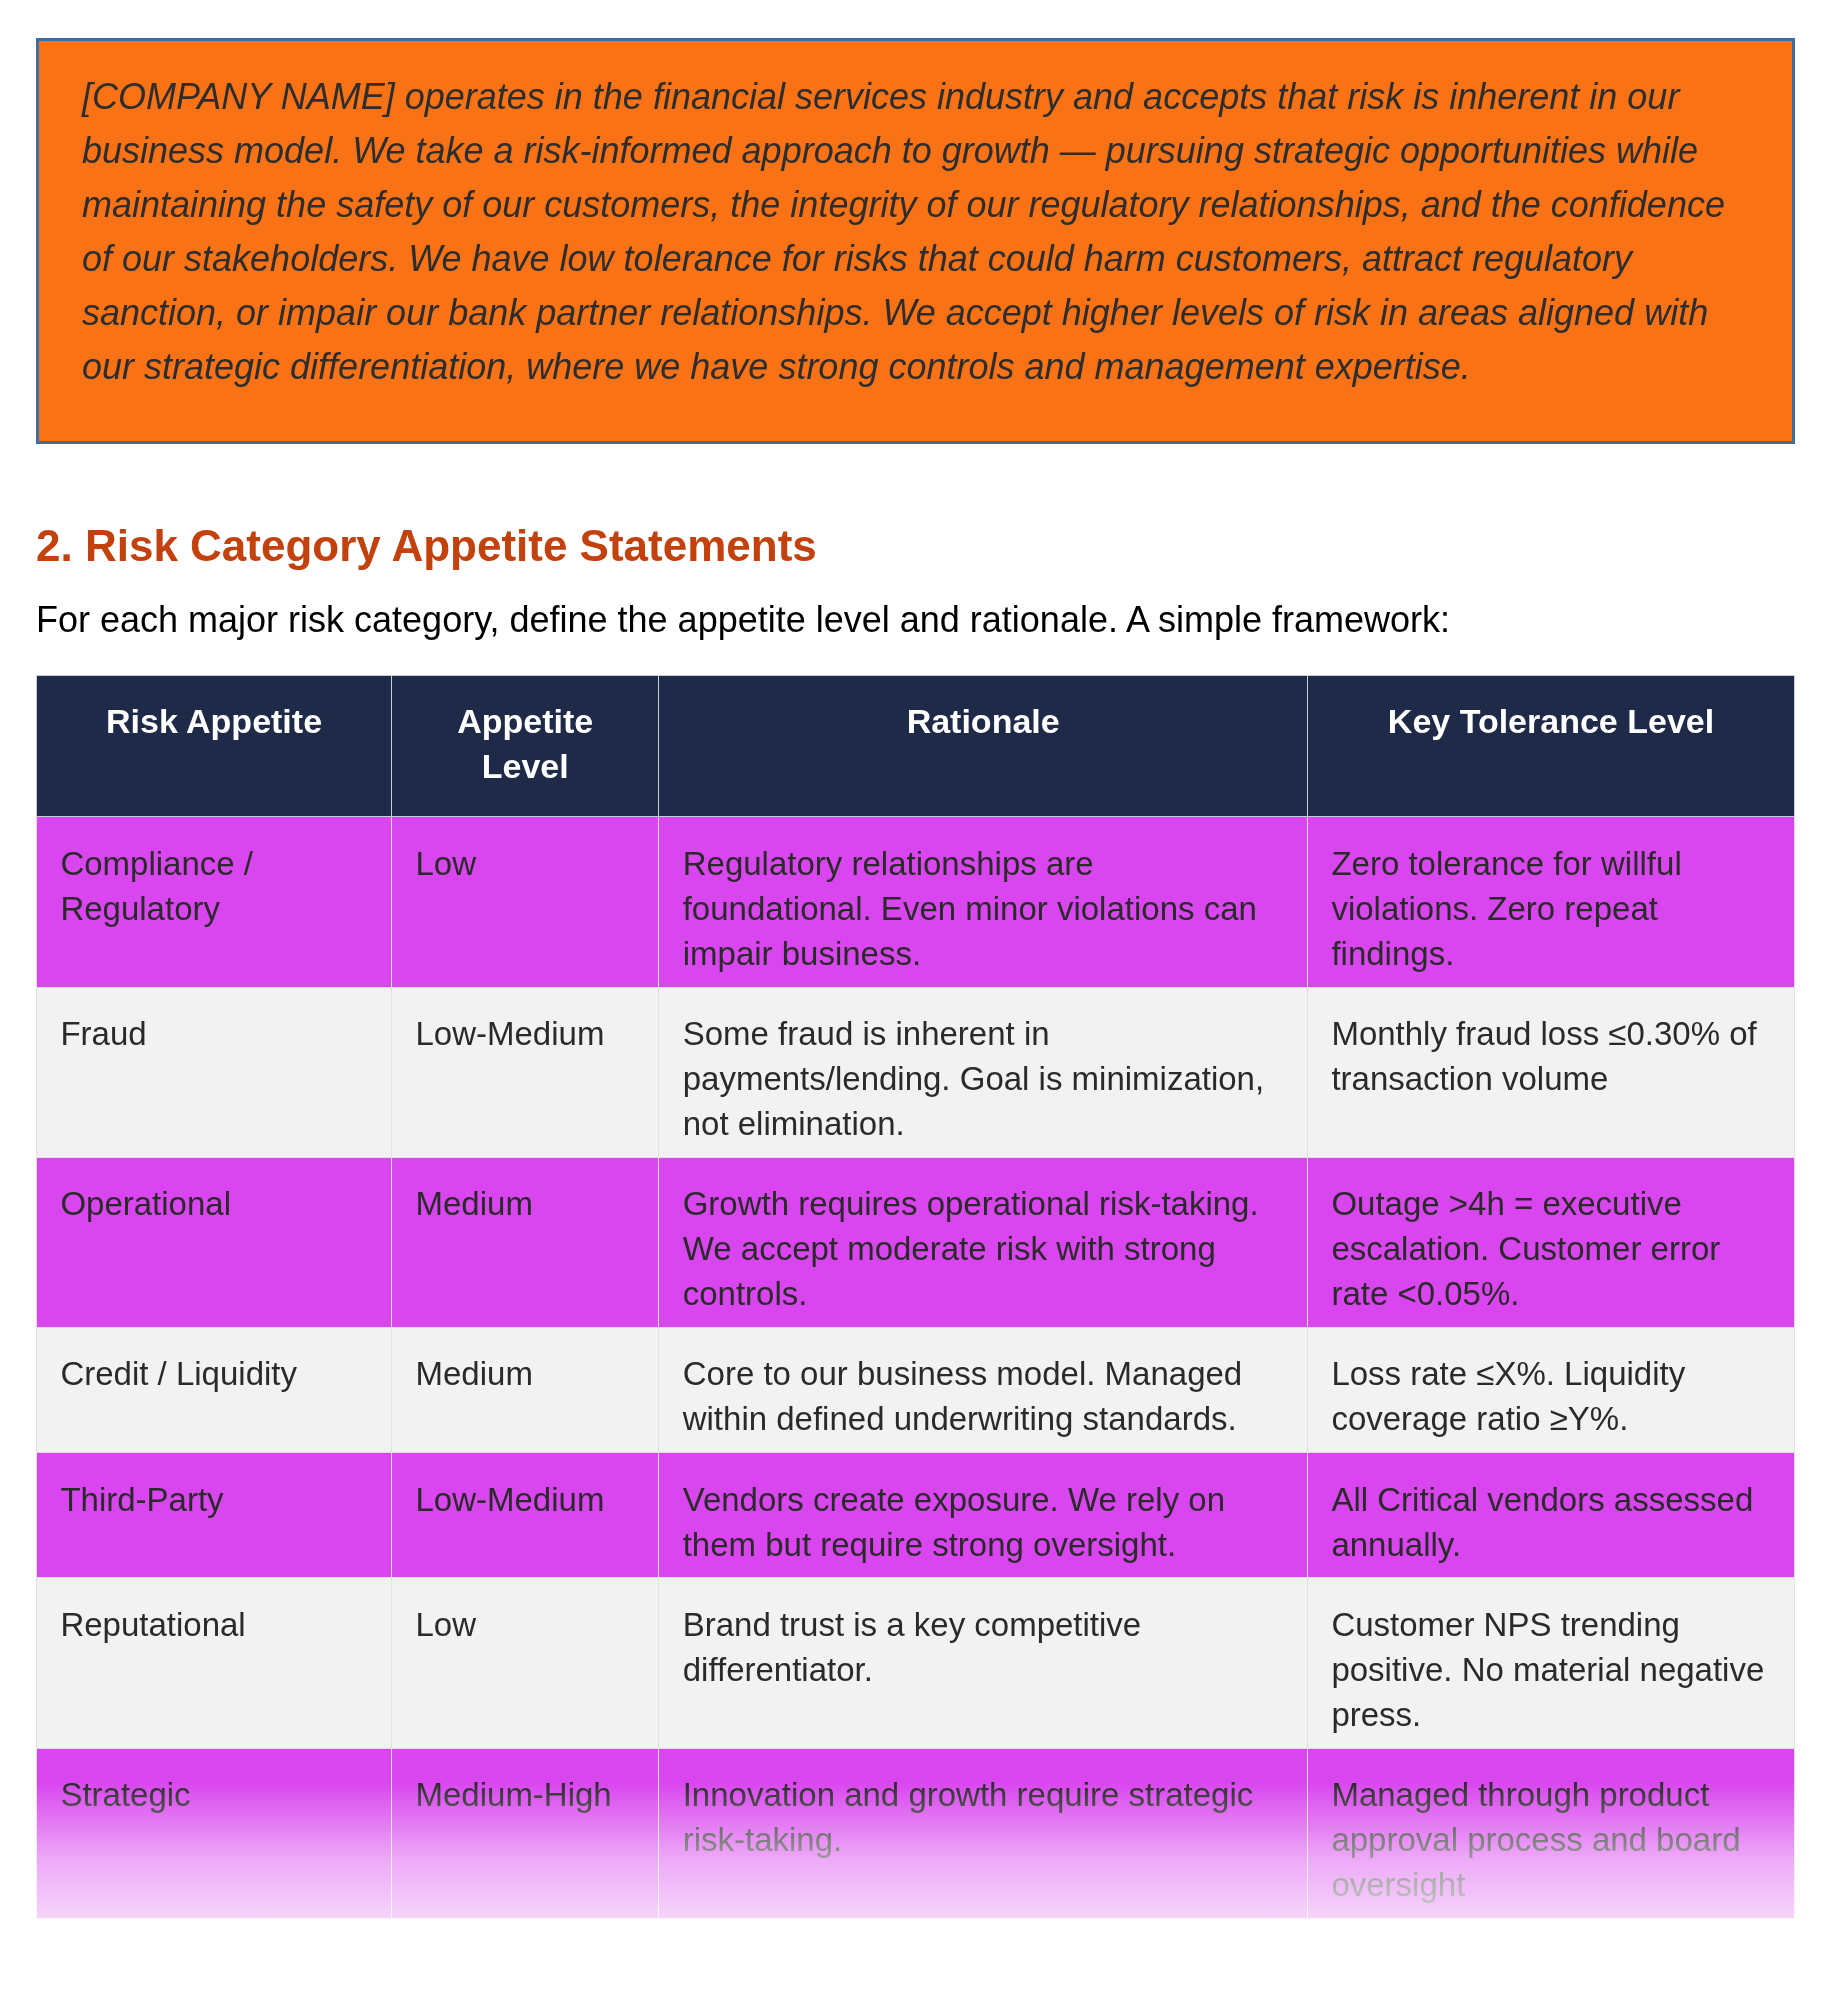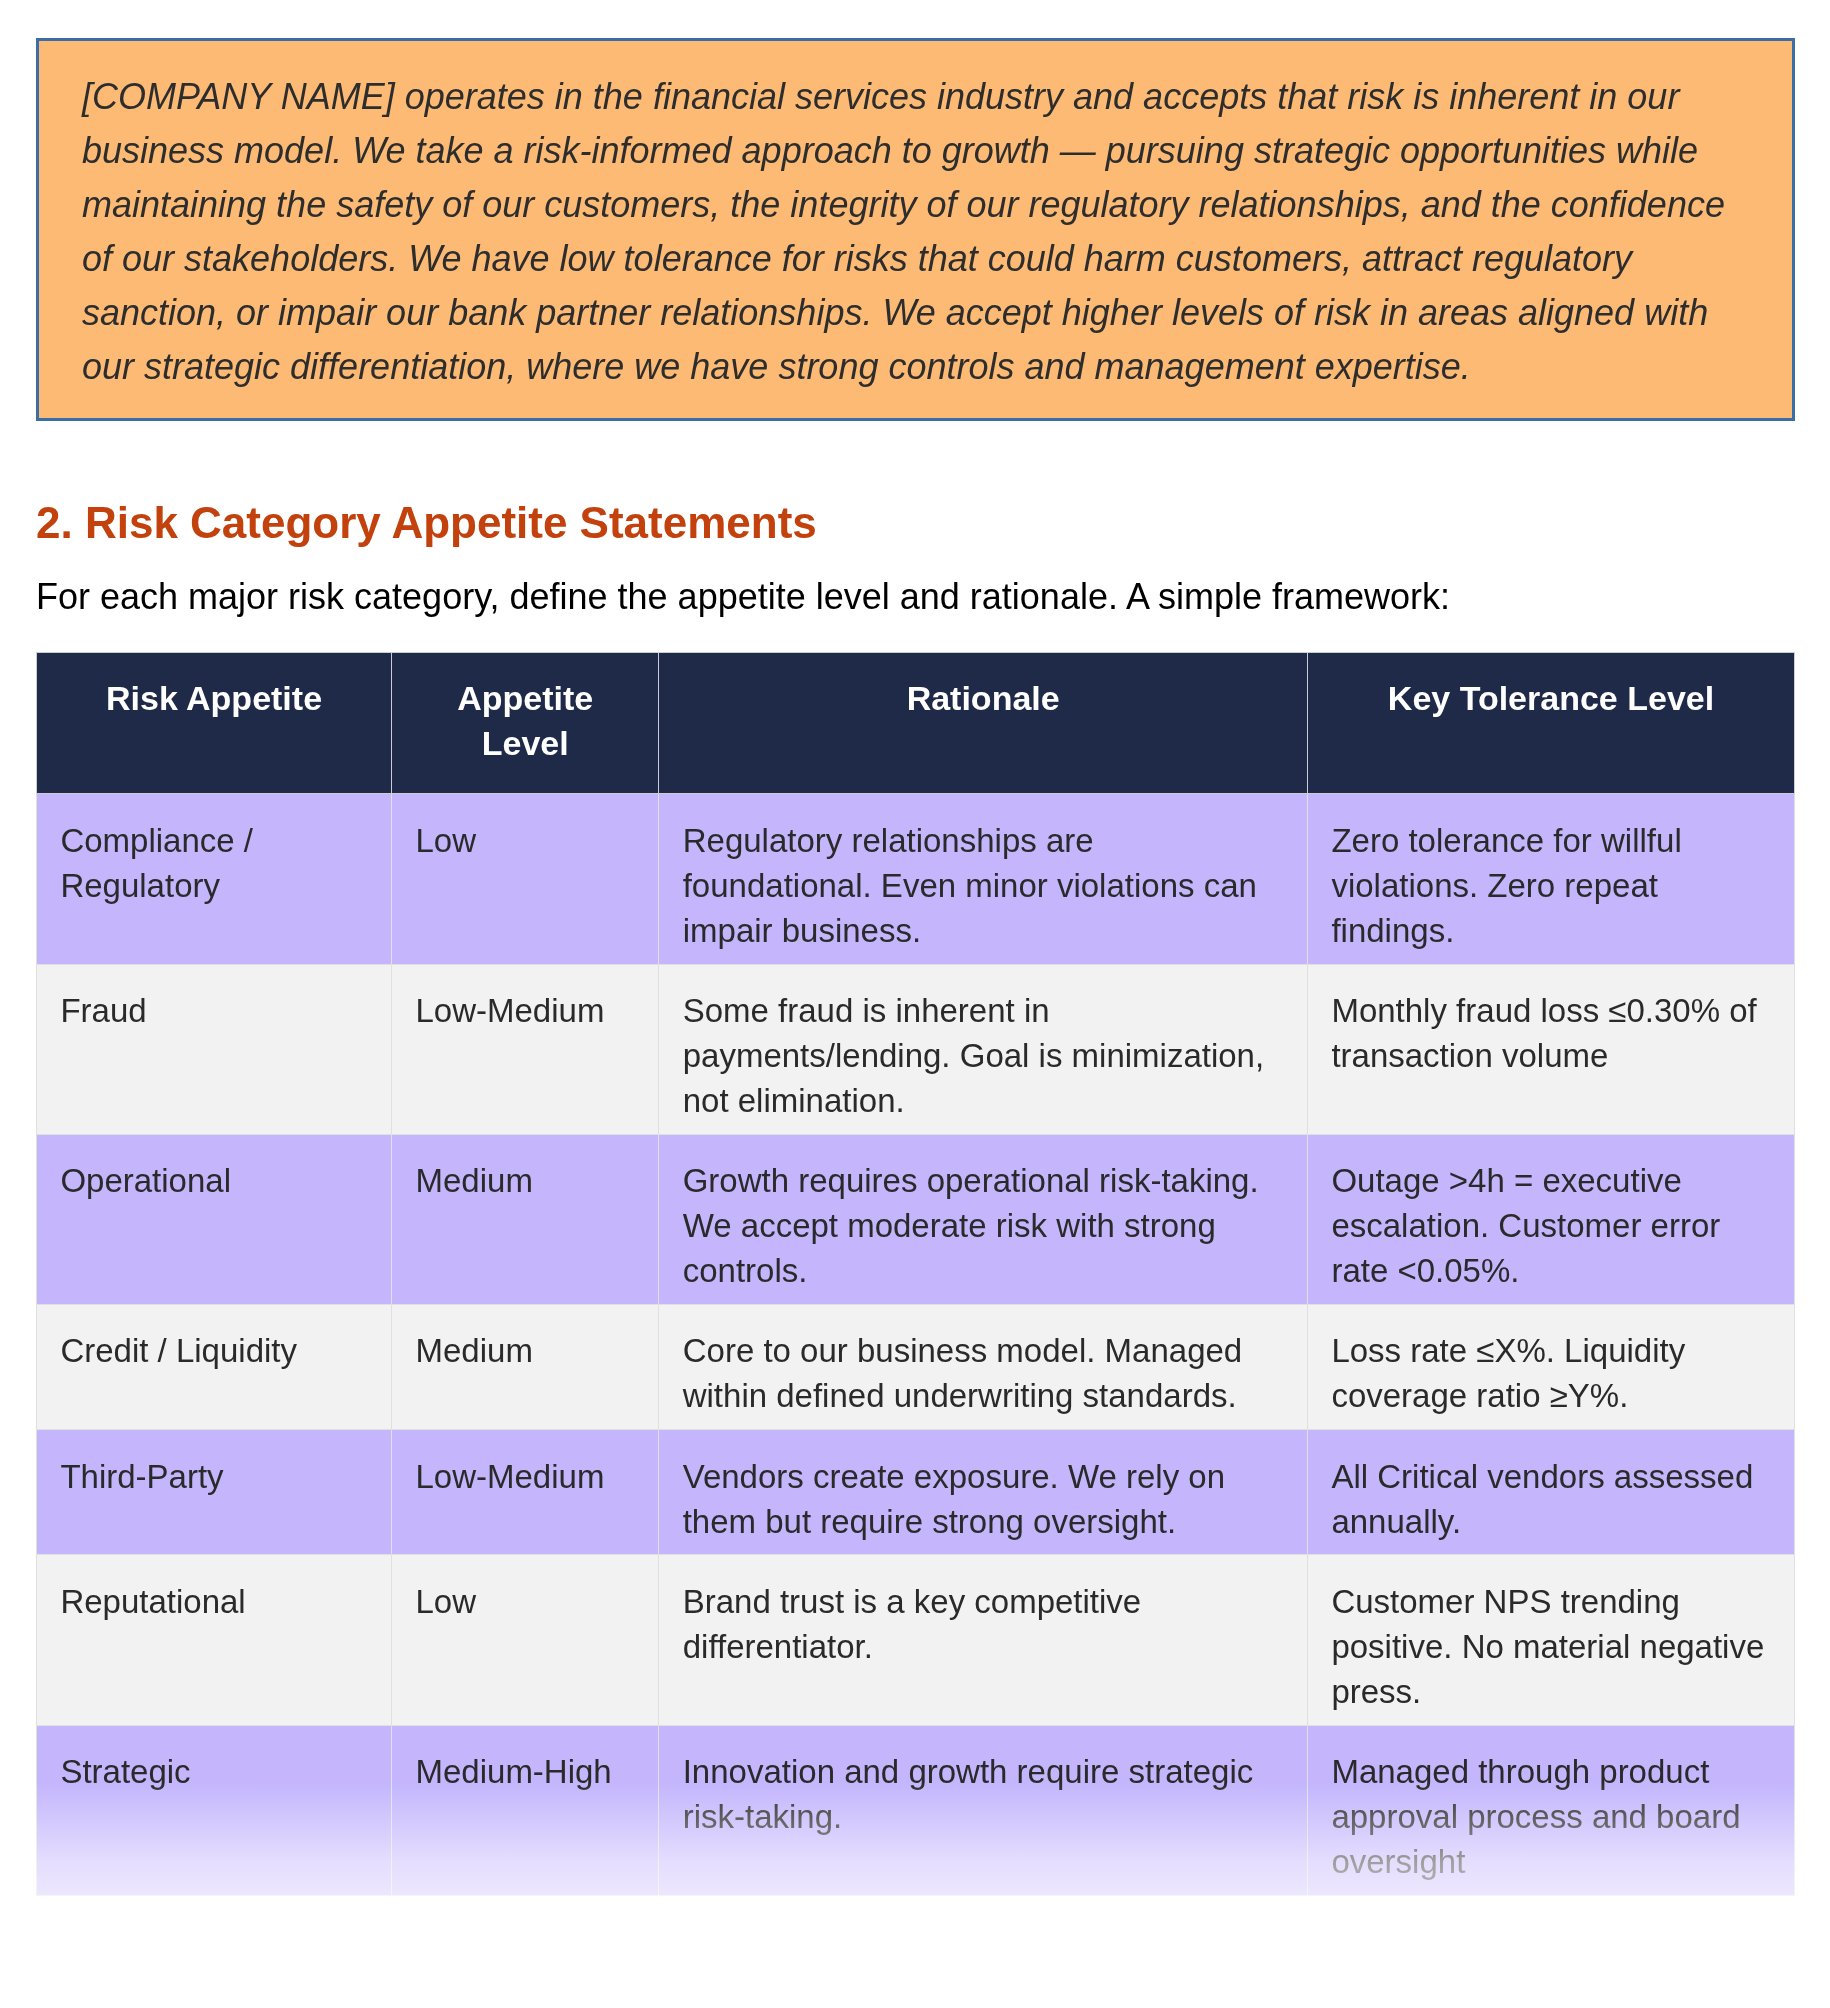--- a/index.html
+++ b/index.html
@@ -11,22 +11,22 @@
     background: #ffffff;
     overflow: hidden;
     font-family: "Liberation Sans", "DejaVu Sans", sans-serif;
     color: #212121;
   }
 
   
   .quote-box {
     margin: 38px 36px 0 36px;
     border: 3.6px solid #3a6ea5;
-    background: #fdba74;
-    padding: 29px 43px 24px 43px;
+    background: #f97316;
+    padding: 29px 43px 47px 43px;
   }
   .quote-box p {
     margin: 0;
     font-style: italic;
     font-size: 36px;
     line-height: 54px;
     color: #2d2d2d;
   }
 
   
@@ -65,21 +65,21 @@
     border-bottom: 1.8px solid #c8cdd6;
   }
   table.risk-table tbody td {
     font-size: 33px;
     line-height: 45px;
     color: #2a2a2a;
     vertical-align: top;
     text-align: left;
     padding: 23.4px 23.4px 10.8px 23.4px;
     border: 1.8px solid #e0e0e0;
-    background: #c4b5fd;
+    background: #d946ef;
   }
   table.risk-table tbody tr:nth-child(even) td {
     background: #f2f2f2;
   }
   td.cell-category { color: #1a1a1a; }
 
   
   .bottom-fade {
     position: absolute;
     left: 0;

